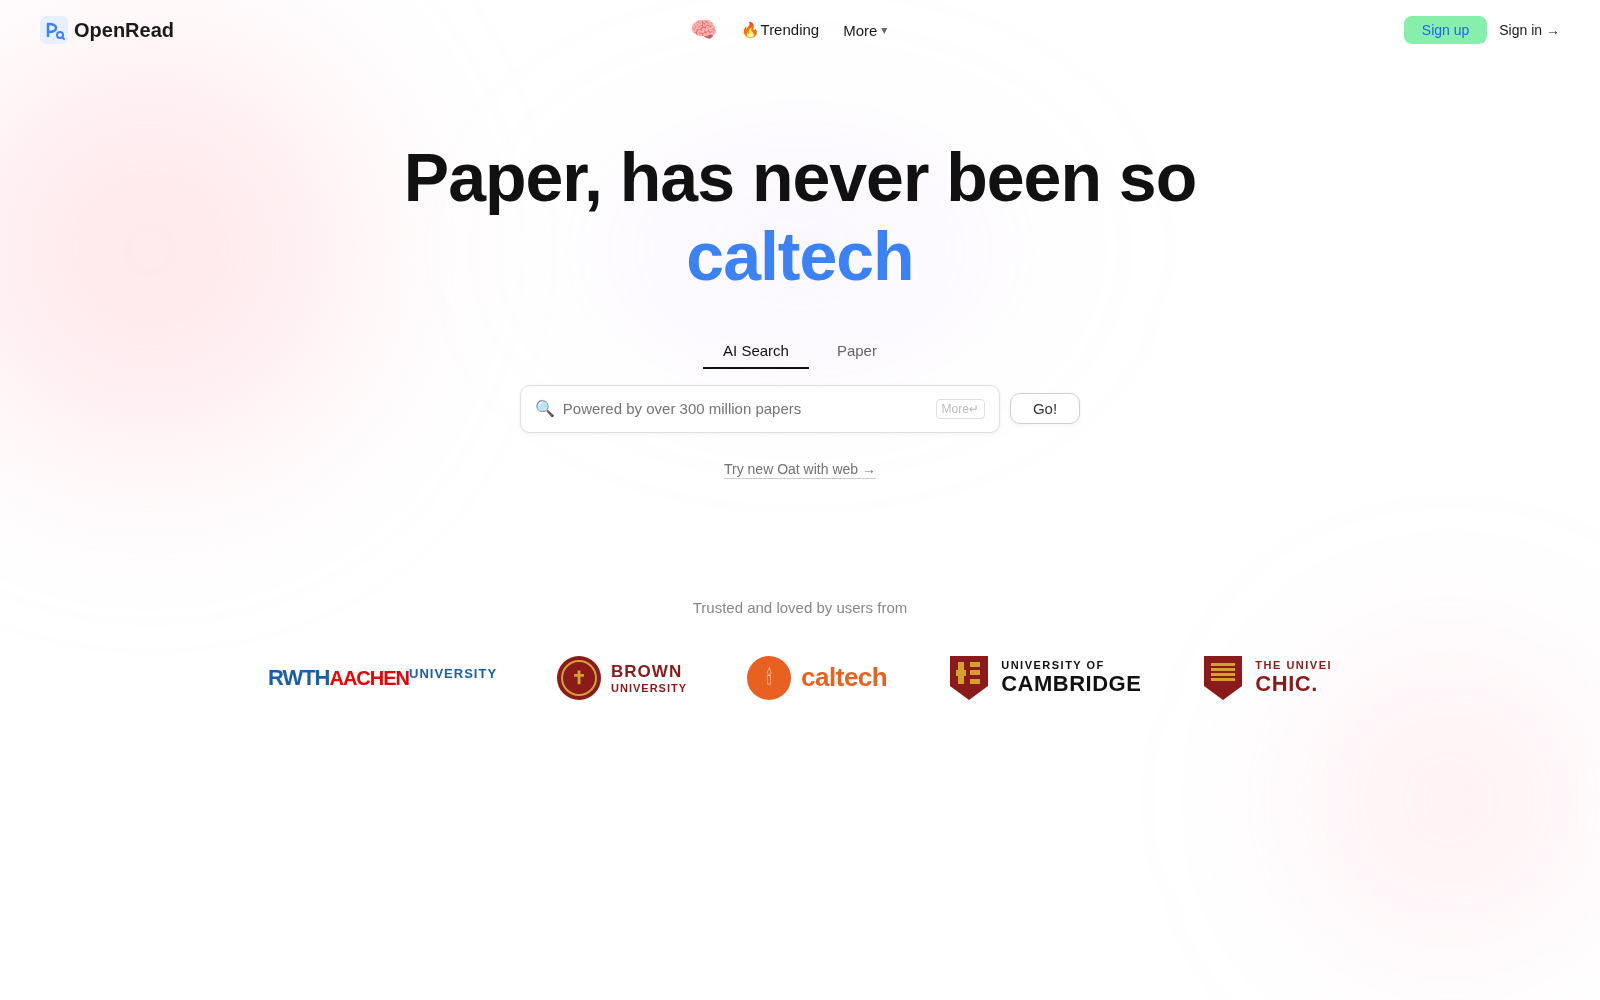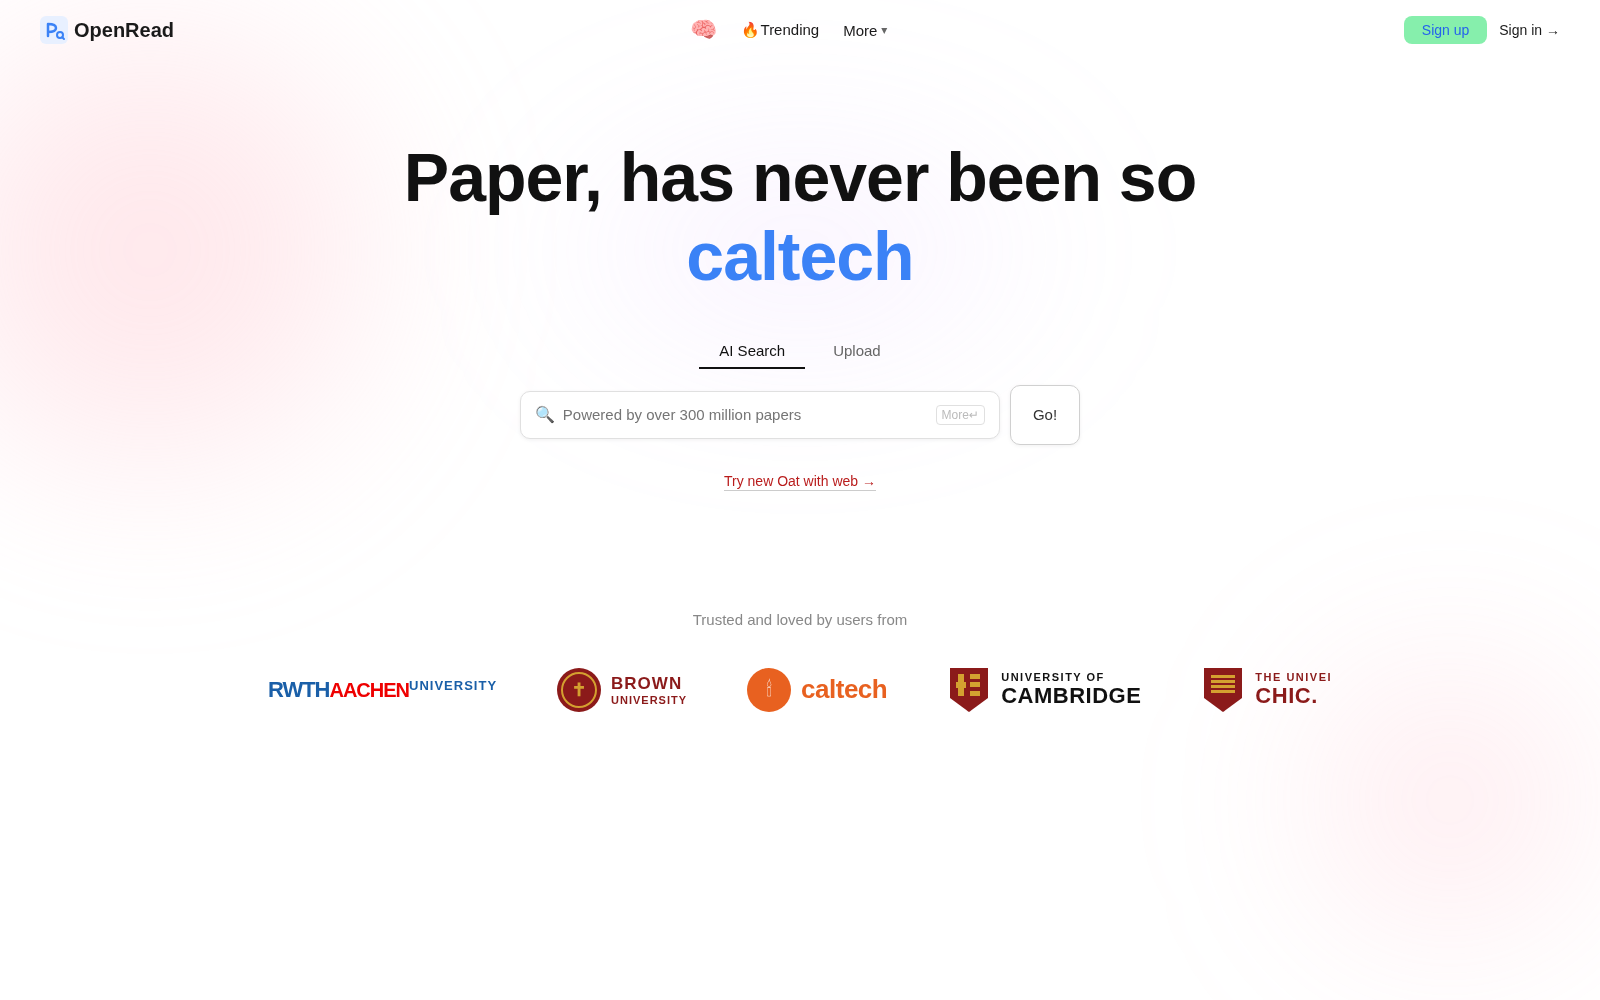--- a/index.html
+++ b/index.html
@@ -196,37 +196,37 @@
     }
     .enter-badge {
       font-size: 12px;
       color: #bbb;
       white-space: nowrap;
       border: 1px solid #e0e0e0;
       border-radius: 4px;
       padding: 2px 5px;
     }
     .btn-go {
-      height: 60px;
+      height: 31px;
       padding: 0 22px;
       background: #fff;
       border: 1px solid #d0d0d0;
       border-radius: 10px;
       font-size: 15px;
       font-weight: 500;
       color: #333;
       cursor: pointer;
       box-shadow: 0 1px 4px rgba(0,0,0,0.06);
     }
 
     
     .oat-link {
       margin-top: 28px;
       font-size: 14px;
-      color: #b91c1c;
+      color: #737373;
       text-decoration: none;
       border-bottom: 1px solid #ccc;
       padding-bottom: 1px;
     }
 
     
     .trusted-section {
       position: relative;
       z-index: 5;
       margin-top: 120px;
@@ -373,21 +373,21 @@
   <h1 class="hero-headline">
     <span>Paper, has never been so</span>
     <span class="hero-headline-blue">caltech</span>
   </h1>
 
   <div class="search-tabs">
     <button class="tab-btn active">
       <span>AI Search</span>
     </button>
     <button class="tab-btn">
-      <span>Upload</span>
+      <span>Paper</span>
     </button>
   </div>
 
   <div class="search-bar-wrapper">
     <div class="search-input-container">
       <span class="search-icon-wrap">🔍</span>
       <input class="search-input" type="text" placeholder="Powered by over 300 million papers" style="">
       <span class="enter-badge">More↵</span>
     </div>
     <button class="btn-go">Go!</button>

